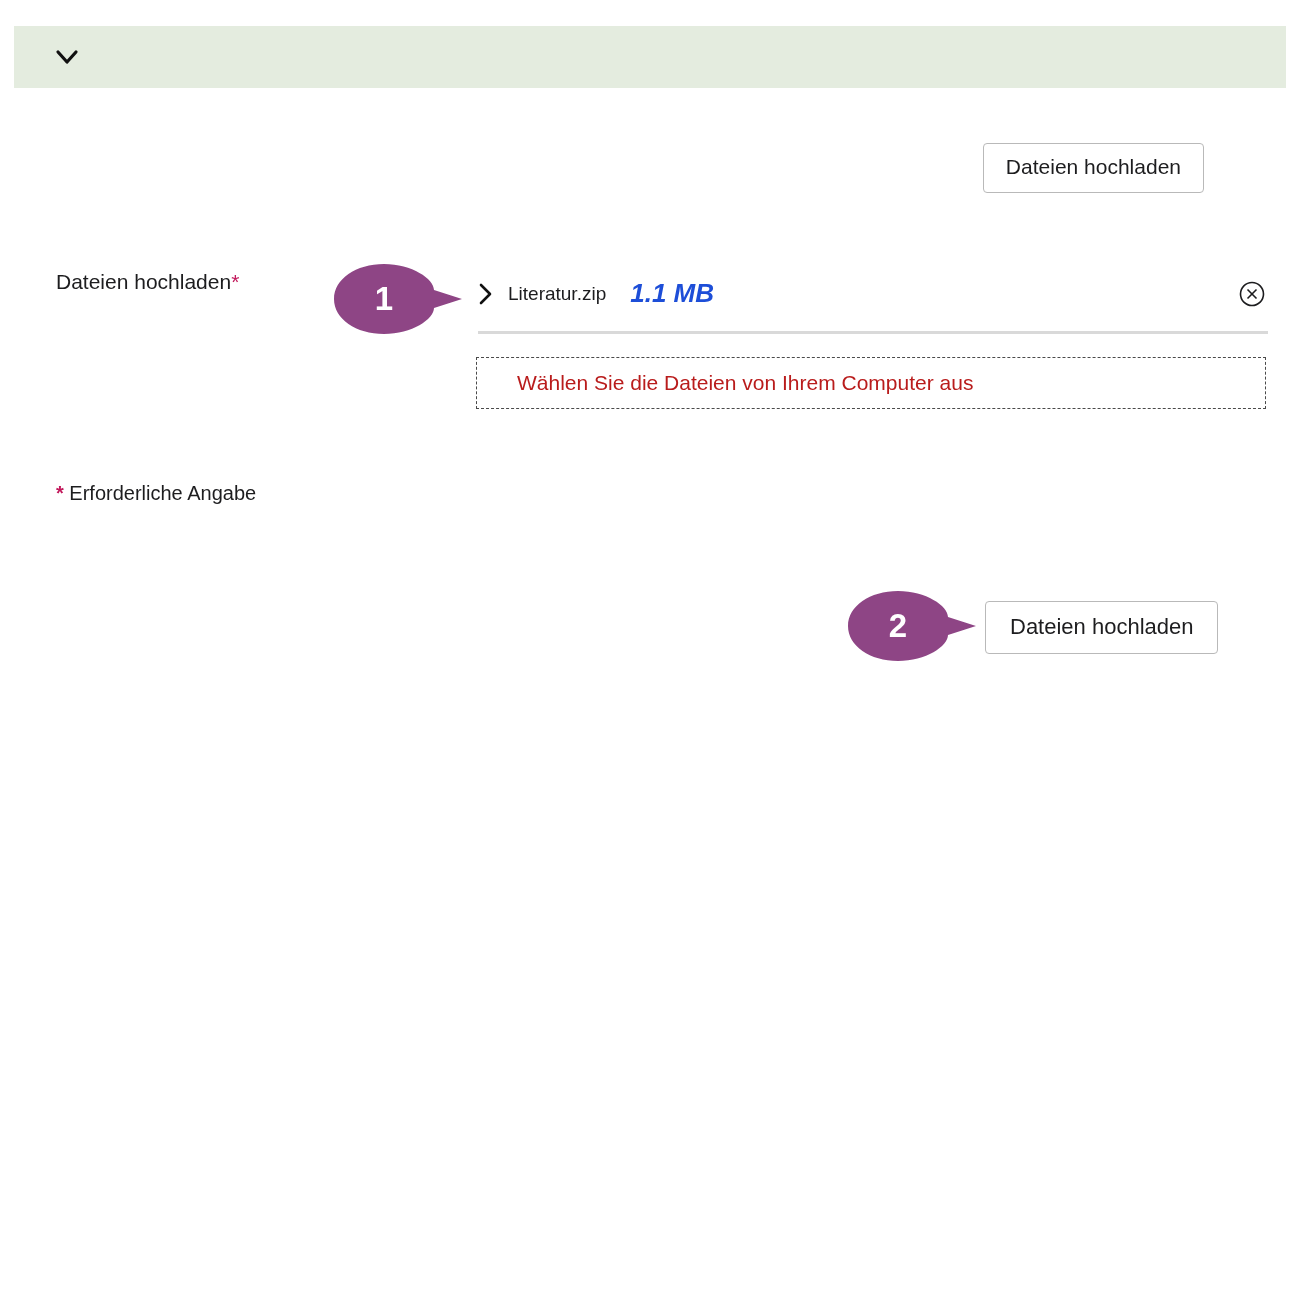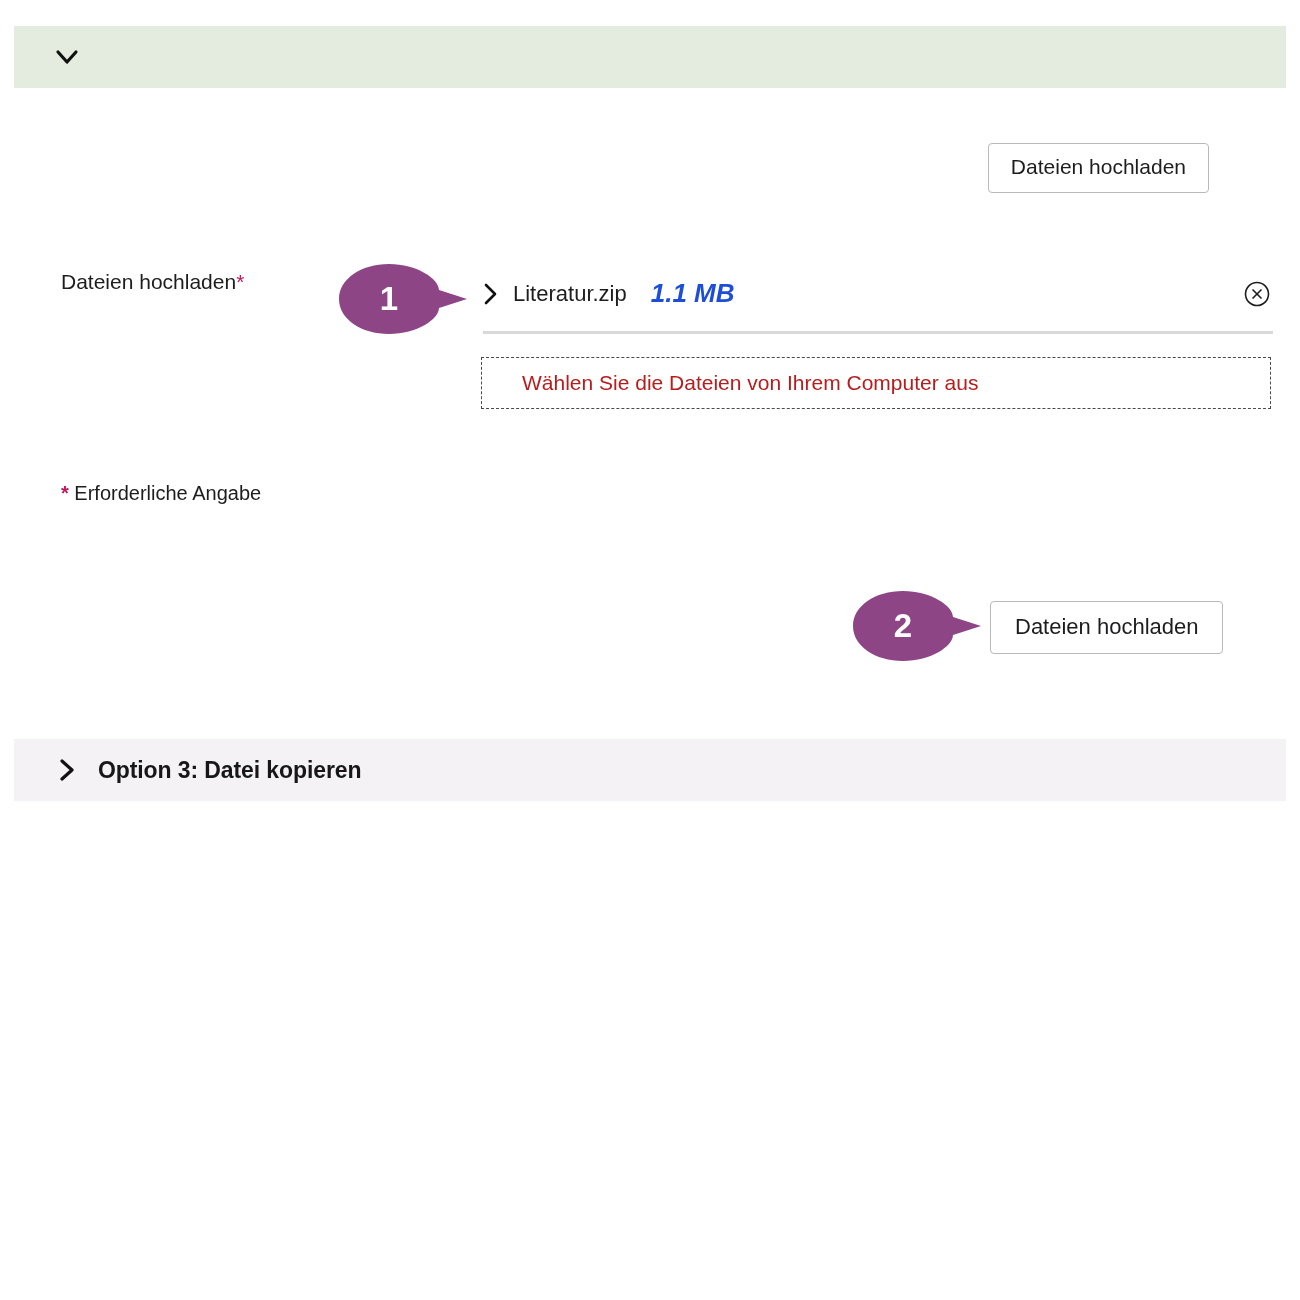--- a/index.html
+++ b/index.html
@@ -100,21 +100,21 @@
     display: flex;
     align-items: center;
   }
   .file-chevron {
     width: 20px;
     margin-right: 10px;
     display: flex;
     align-items: center;
   }
   .file-name {
-    font-size: 22px;
+    font-size: 19px;
     color: #1d1d1f;
     margin-right: 24px;
   }
   .file-size {
     font-size: 26px;
     font-style: italic;
     font-weight: bold;
     color: #1d4ed8;
   }
   .file-remove {
@@ -195,21 +195,21 @@
     font-size: 33px;
     font-weight: bold;
     font-family: "Liberation Sans", sans-serif;
   }
   #callout-1 { left: 322px; top: 176px; }
   #callout-2 { left: 836px; top: 503px; }
 
   .section-2 { position: absolute; left: 14px; top: 637px; width: 1272px; }
   .section-3 { position: absolute; left: 14px; top: 739px; width: 1272px; }
   .section-1-header { position: absolute; left: 14px; top: 26px; width: 1272px; }
-  .section-1-body { position: absolute; left: 0px; top: 88px; width: 1236px; padding-left: 17px; }
+  .section-1-body { position: absolute; left: 12px; top: 88px; width: 1236px; }
 </style>
 </head>
 <body>
 
 <div class="page">
 
   <div class="section-1-header">
     <div class="accordion-header open">
       <span class="chevron">
         <svg width="26" height="26" viewBox="0 0 26 26">
@@ -273,24 +273,14 @@
         <svg width="135" height="70" viewBox="0 0 135 70">
           <path d="M50,0 C78,0 100,15 100,26 L128,35 L100,44 C100,55 78,70 50,70 C22,70 0,55 0,35 C0,15 22,0 50,0 Z" fill="#8e4585"></path>
         </svg>
         <span class="num">2</span>
       </div>
 
     </div>
   </div>
 
 
-  <div class="section-3">
-    <div class="accordion-header closed">
-      <span class="chevron">
-        <svg width="26" height="26" viewBox="0 0 26 26">
-          <polyline points="8,4 18,13 8,22" fill="none" stroke="#111111" stroke-width="3.2" stroke-linecap="round" stroke-linejoin="round"></polyline>
-        </svg>
-      </span>
-      <span class="accordion-title">Option 3: Datei kopieren</span>
-    </div>
-  </div>
 
 </div>
 
 </body></html>

